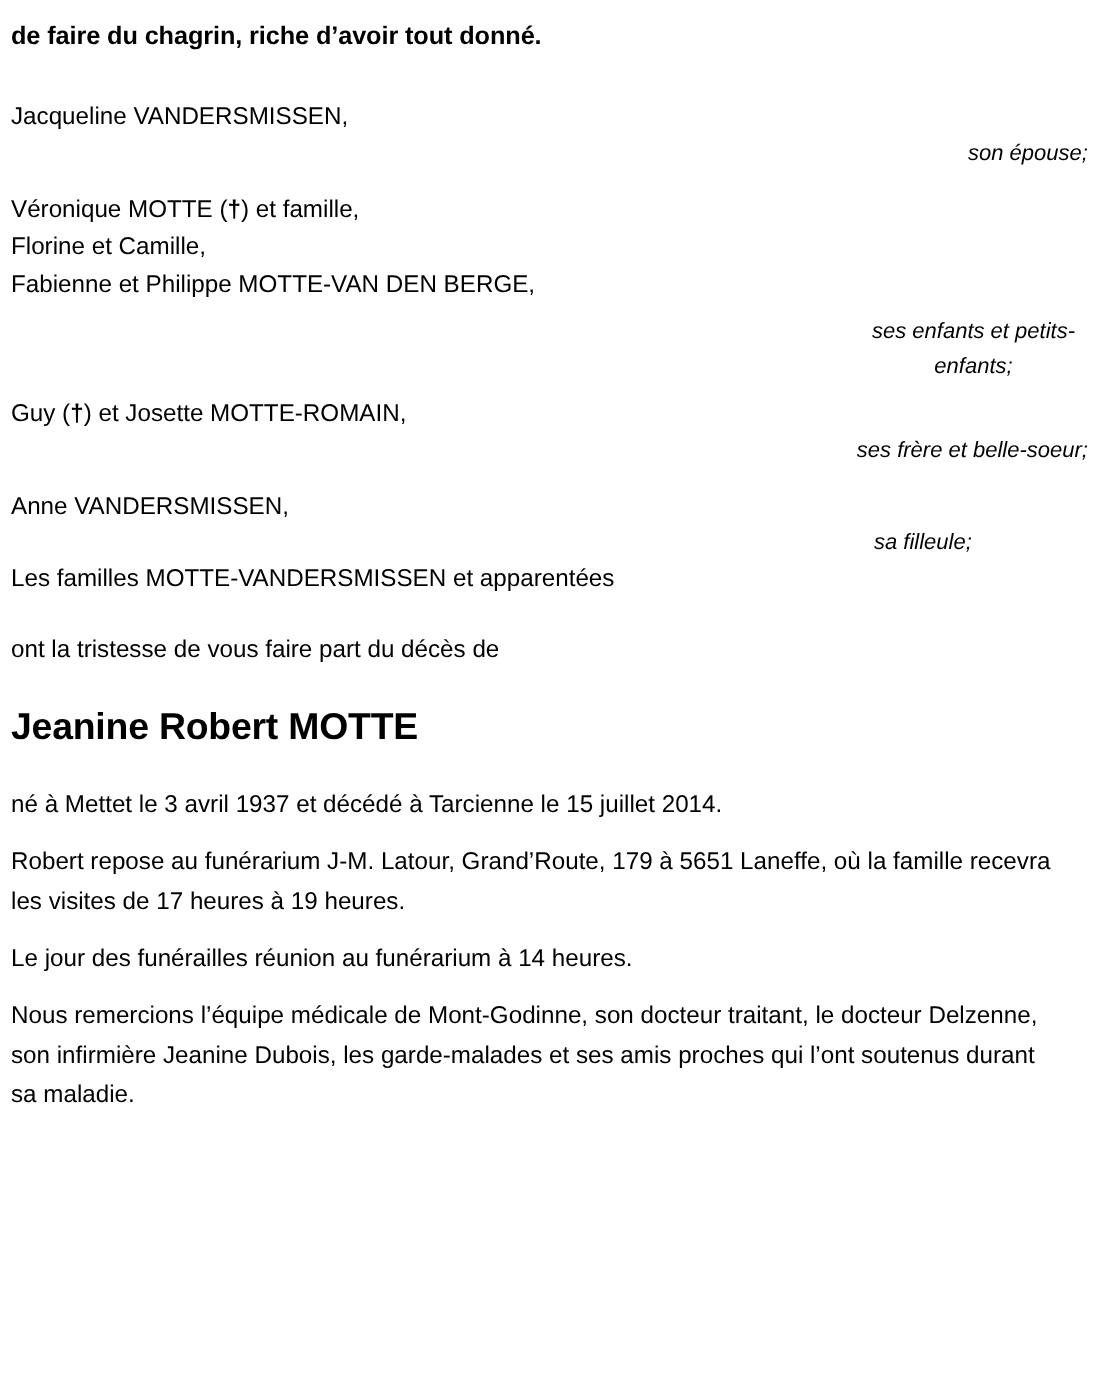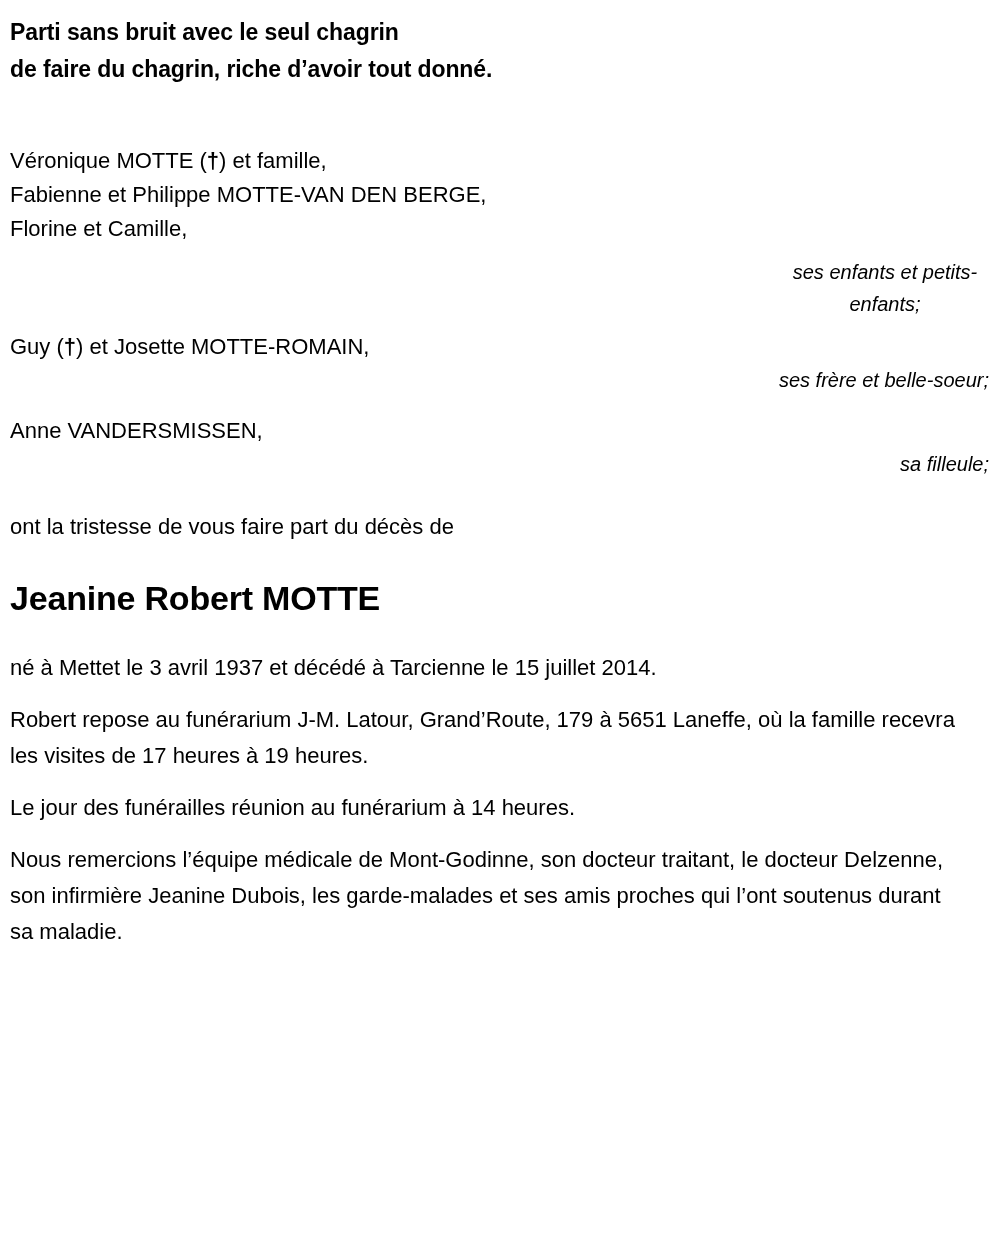--- a/index.html
+++ b/index.html
@@ -53,21 +53,21 @@
     font-style: italic;
     font-size: 20px;
     line-height: 32px;
     text-align: right;
     margin-left: auto;
     padding-right: 3px;
   }
   .relation.w-epouse  { width: 300px; }
   .relation.w-enfants { width: 208px; text-align: center; }
   .relation.w-frere   { width: 218px; }
-  .relation.w-filleule{ width: 300px; }
+  .relation.w-filleule{ width: 300px; text-align: center; }
 
   .gap-sm { height: 10px; }
   .gap-md { height: 18px; }
 
   .families-line {
     font-size: 22px;
     line-height: 34px;
     white-space: pre;
   }
 
@@ -100,51 +100,55 @@
     max-width: 958px;
   }
   .details p:last-child { margin-bottom: 0; }
 </style>
 </head>
 <body>
 
 <div class="page">
 
   <div class="epigraph">
-    <div>Parti sans bruit avec le seul chagrin</div>
     <div>de faire du chagrin, riche d’avoir tout donné.</div>
   </div>
 
   <div class="family">
 
+    <div class="relblock">
+      <div class="names">Jacqueline VANDERSMISSEN,</div>
+      <div class="relation w-epouse">son épouse;</div>
+    </div>
 
     <div class="gap-md"></div>
 
     <div class="relblock">
       <div class="names">Véronique MOTTE (<span class="dag">†</span>) et famille,</div>
+      <div class="names">Florine et Camille,</div>
       <div class="names">Fabienne et Philippe MOTTE-VAN DEN BERGE,</div>
-      <div class="names">Florine et Camille,</div>
       <div class="gap-sm"></div>
       <div class="relation w-enfants">ses enfants et petits-enfants;</div>
     </div>
 
     <div class="gap-sm"></div>
 
     <div class="relblock">
       <div class="names">Guy (<span class="dag">†</span>) et Josette MOTTE-ROMAIN,</div>
       <div class="relation w-frere">ses frère et belle-soeur;</div>
     </div>
 
     <div class="gap-md"></div>
 
     <div class="relblock">
       <div class="names">Anne VANDERSMISSEN,</div>
       <div class="relation w-filleule">sa filleule;</div>
     </div>
 
+    <div class="families-line">Les familles MOTTE-VANDERSMISSEN et apparentées</div>
   </div>
 
   <div class="announce">ont la tristesse de vous faire part du décès de</div>
 
   <div class="deceased">Jeanine Robert MOTTE</div>
 
   <div class="details">
     <p>né à Mettet le 3 avril 1937 et décédé à Tarcienne le 15 juillet 2014.</p>
     <p>Robert repose au funérarium J-M. Latour, Grand’Route, 179 à 5651 Laneffe, où la famille recevra les visites de 17 heures à 19 heures.</p>
     <p>Le jour des funérailles réunion au funérarium à 14 heures.</p>

